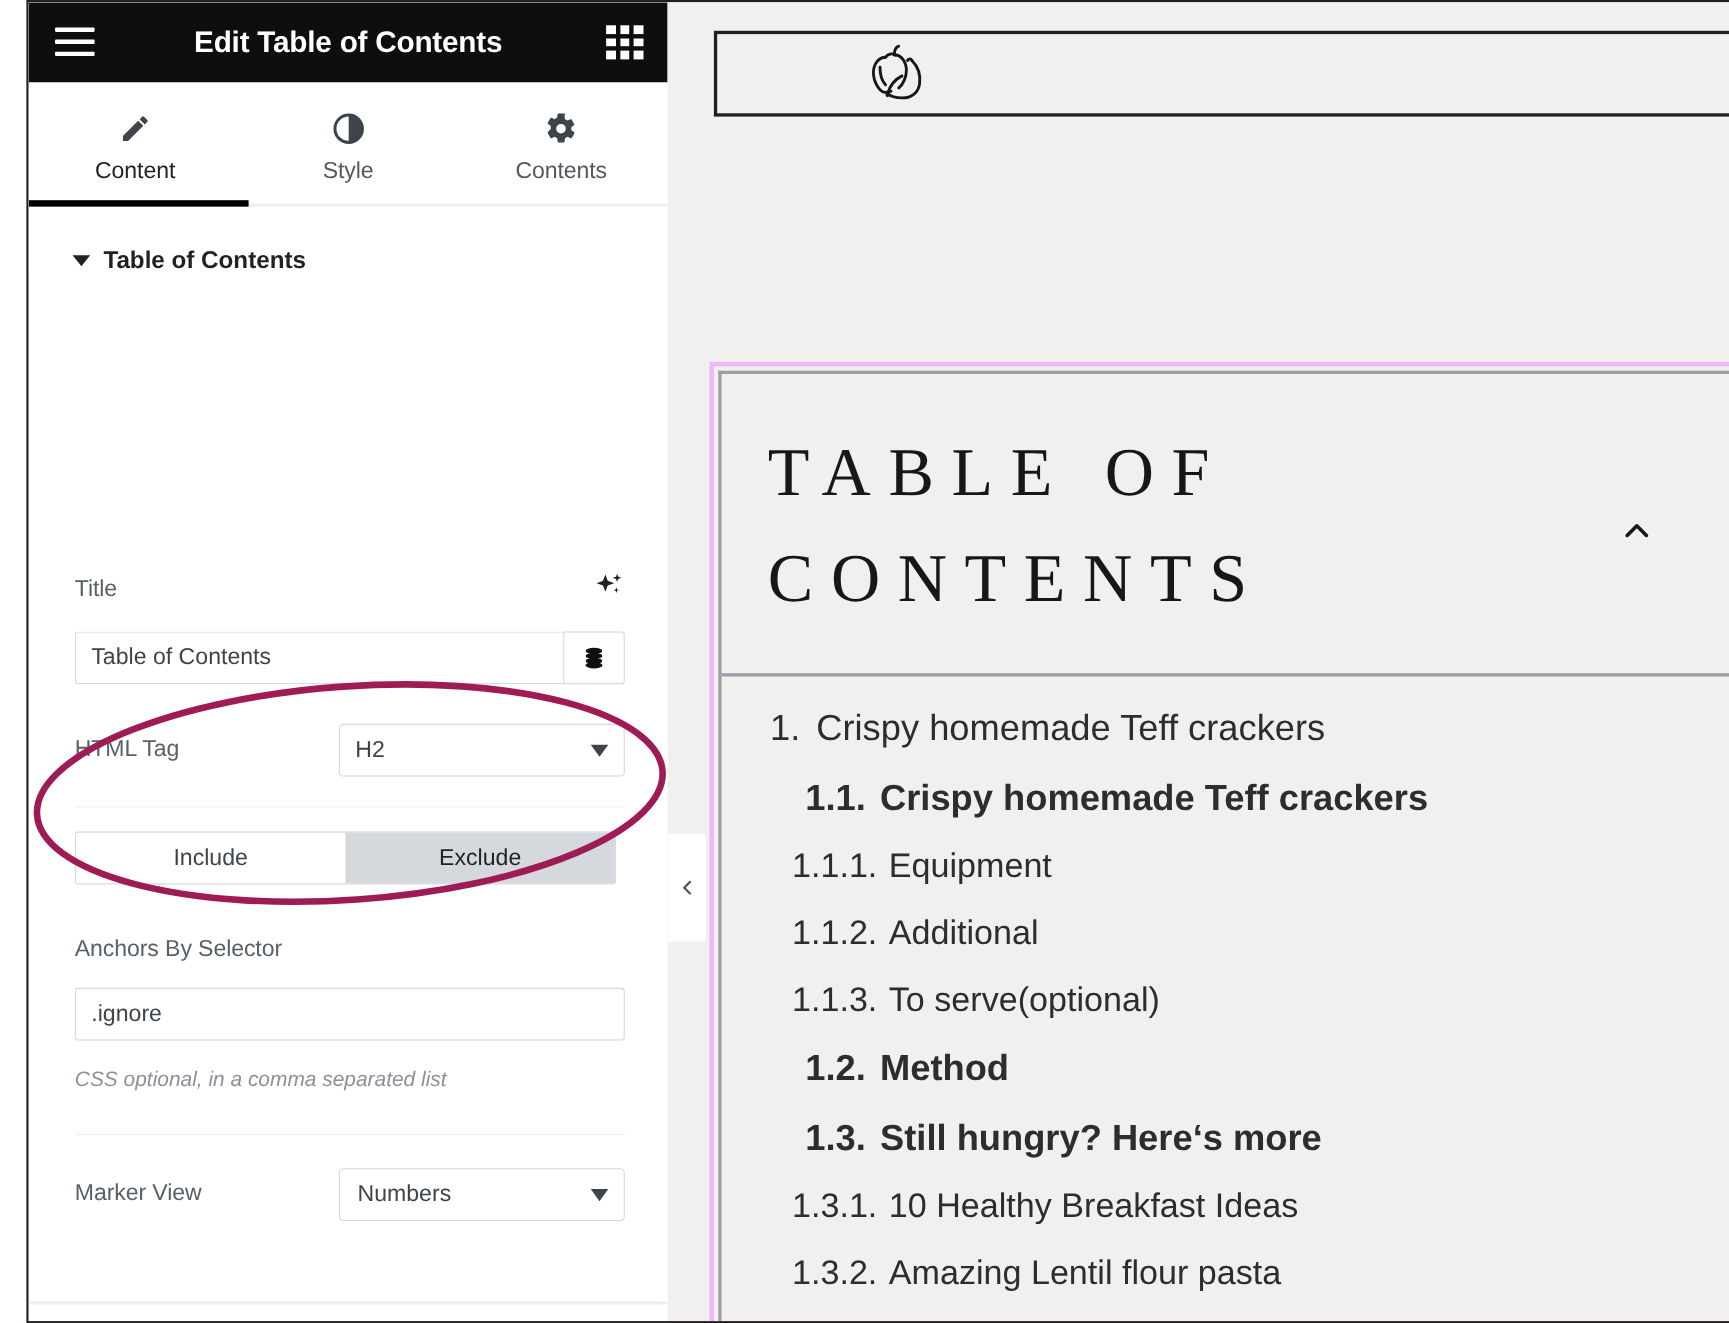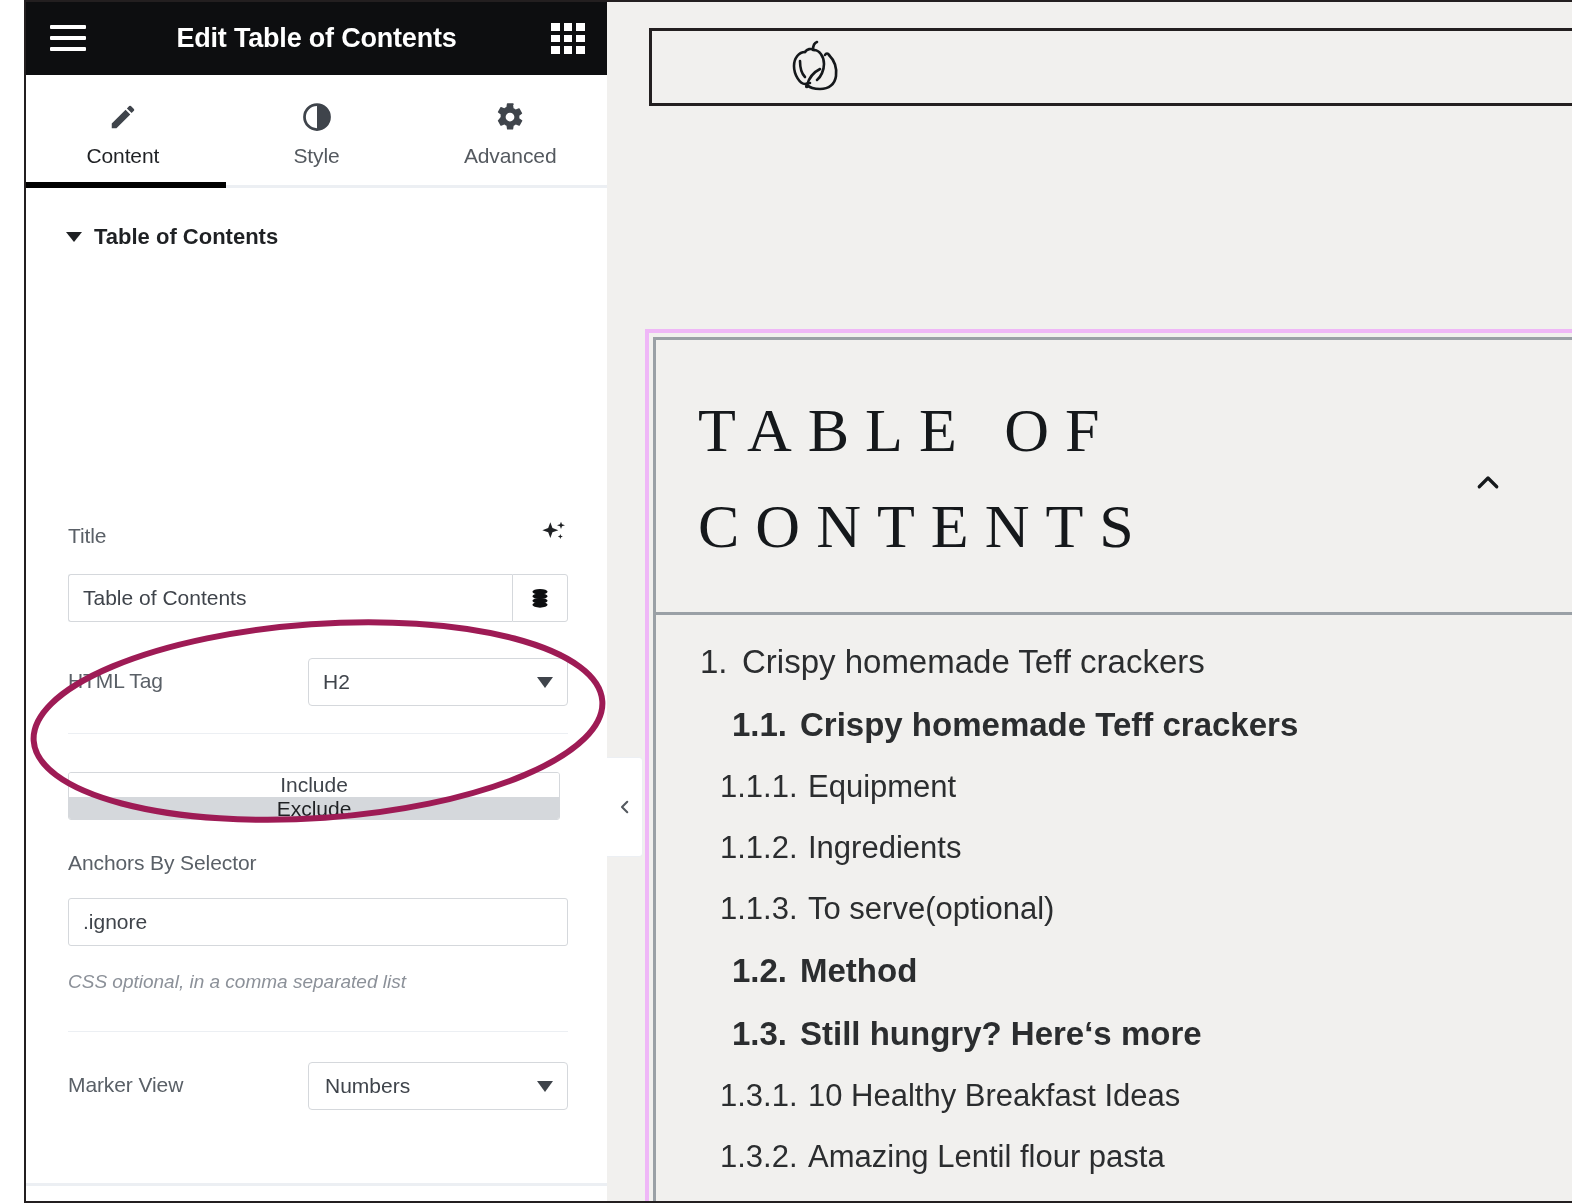--- a/index.html
+++ b/index.html
@@ -190,27 +190,26 @@
   .hr-sep {
     position: absolute;
     left: 42px; width: 500px; height: 1px;
     background: #eceff3;
   }
   #sep-1 { top: 545px; }
   #sep-2 { top: 843px; }
 
   #incl-excl {
     position: absolute;
-    left: 42px; top: 584px;
+    left: 42px; top: 568px;
     width: 492px; height: 48px;
     display: flex;
     border: 1px solid #d5d8dc;
     border-radius: 3px;
     overflow: hidden;
-    flex-direction: column;
   }
   #incl-excl .seg {
     flex: 1;
     display: flex; align-items: center; justify-content: center;
     font-size: 21px;
     cursor: pointer;
     color: #3f444b;
     background: #ffffff;
   }
   #incl-excl .seg.selected {
@@ -402,21 +401,21 @@
           </svg>
         </span>
         <span class="tab-label">Style</span>
       </div>
       <div class="tab">
         <span class="tab-icon">
           <svg width="30" height="30" viewBox="0 0 24 24" fill="#3f444b">
             <path d="M19.43 12.98a7.8 7.8 0 0 0 .07-.98 7.8 7.8 0 0 0-.07-.98l2.11-1.65a.5.5 0 0 0 .12-.64l-2-3.46a.5.5 0 0 0-.61-.22l-2.49 1a7.3 7.3 0 0 0-1.69-.98l-.38-2.65A.5.5 0 0 0 14 1h-4a.5.5 0 0 0-.49.42l-.38 2.65c-.61.25-1.17.58-1.69.98l-2.49-1a.5.5 0 0 0-.61.22l-2 3.46a.5.5 0 0 0 .12.64l2.11 1.65c-.05.32-.07.65-.07.98s.02.66.07.98L2.46 14.6a.5.5 0 0 0-.12.64l2 3.46c.14.24.42.34.68.22l2.49-1c.52.4 1.08.73 1.69.98l.38 2.65c.04.25.25.42.49.42h4c.24 0 .45-.17.49-.42l.38-2.65c.61-.25 1.17-.58 1.69-.98l2.49 1c.26.12.54.02.68-.22l2-3.46a.5.5 0 0 0-.12-.64l-2.25-1.62zM12 15.5A3.5 3.5 0 1 1 12 8.5a3.5 3.5 0 0 1 0 7z"></path>
           </svg>
         </span>
-        <span class="tab-label">Advanced</span>
+        <span class="tab-label">Contents</span>
       </div>
     </div>
 
     <div id="panel-body">
 
       <div class="section-head">
         <span class="caret-down"></span>
         <span>Table of Contents</span>
       </div>
 
@@ -524,21 +523,21 @@
           <div class="toc-item lvl-2">
             <span class="marker">1.1.</span>
             <span>Crispy homemade Teff crackers</span>
           </div>
           <div class="toc-item lvl-3">
             <span class="marker">1.1.1.</span>
             <span>Equipment</span>
           </div>
           <div class="toc-item lvl-3">
             <span class="marker">1.1.2.</span>
-            <span>Ingredients</span>
+            <span>Additional</span>
           </div>
           <div class="toc-item lvl-3">
             <span class="marker">1.1.3.</span>
             <span>To serve(optional)</span>
           </div>
           <div class="toc-item lvl-2">
             <span class="marker">1.2.</span>
             <span>Method</span>
           </div>
           <div class="toc-item lvl-2">

